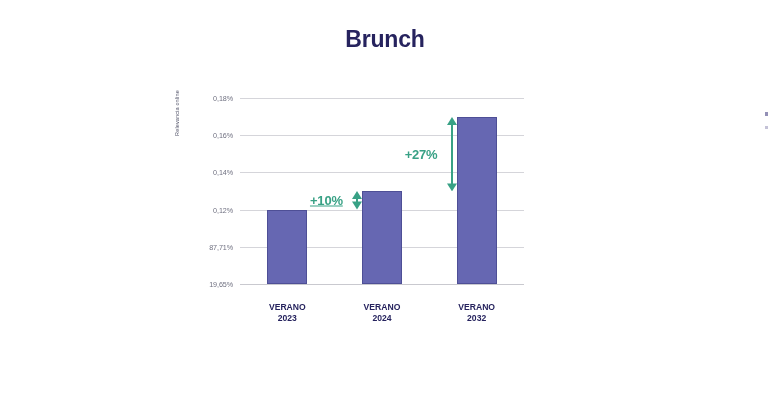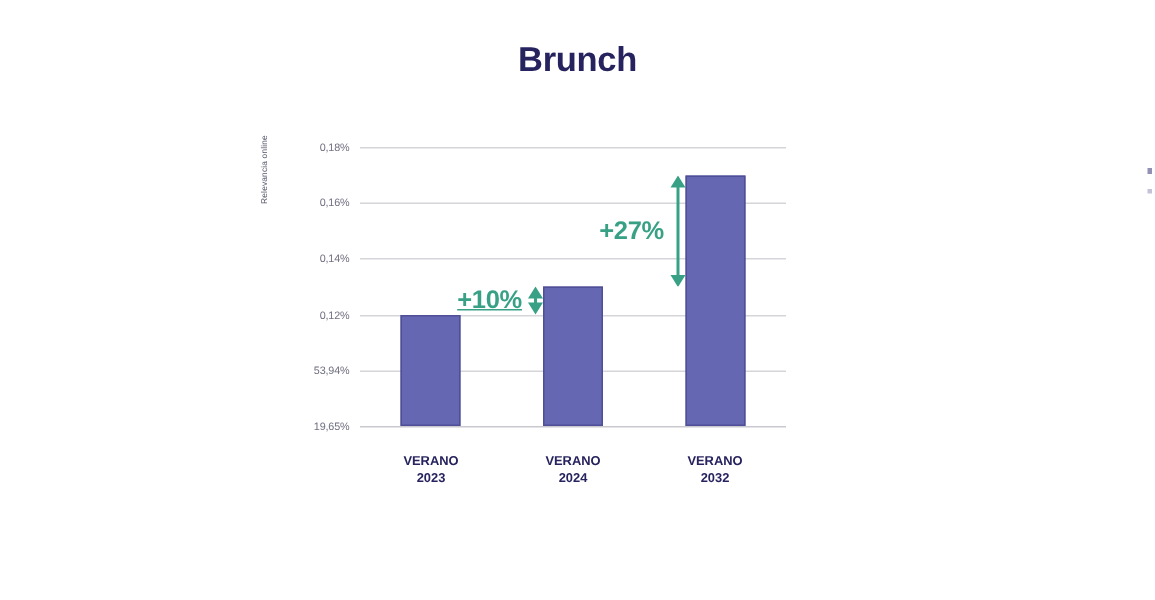--- a/index.html
+++ b/index.html
@@ -127,21 +127,21 @@
     font-weight: bold;
     color: #26235e;
     line-height: 1.25;
     white-space: nowrap;
   }
 
   
   .ann-label {
     position: absolute;
     transform: translate(-50%, -50%);
-    font-size: 17px;
+    font-size: 13px;
     font-weight: bold;
     color: #38a185;
     white-space: nowrap;
     letter-spacing: -0.2px;
   }
   .ann-arrow {
     position: absolute;
     transform: translateX(-50%);
   }
 
@@ -182,21 +182,21 @@
 
 
   <div class="chart">
 
     <div class="axis-title">Relevancia online</div>
 
     <div class="plot" id="plot">
         <div class="gridline baseline" style="top: 186px;"></div>
         <div class="ytick" style="top: 186px;">19,65%</div>
         <div class="gridline" style="top: 148.8px;"></div>
-        <div class="ytick" style="top: 148.8px;">53,94%</div>
+        <div class="ytick" style="top: 148.8px;">87,71%</div>
         <div class="gridline" style="top: 111.6px;"></div>
         <div class="ytick" style="top: 111.6px; padding-left: 40px;">0,12%</div>
         <div class="gridline" style="top: 74.4px;"></div>
         <div class="ytick" style="top: 74.4px;">0,14%</div>
         <div class="gridline" style="top: 37.2px;"></div>
         <div class="ytick" style="top: 37.2px; margin-left: 28px;">0,16%</div>
         <div class="gridline" style="top: 0px;"></div>
         <div class="ytick" style="top: 0px;">0,18%</div>
         <div class="bar" title="VERANO 2023: 0,12%" style="left: 27.3333px; width: 40px; height: 74.4px; background: rgb(102, 103, 178); border-color: rgb(78, 79, 150);"></div>
         <div class="xlabel" style="left: 47.3333px;">

